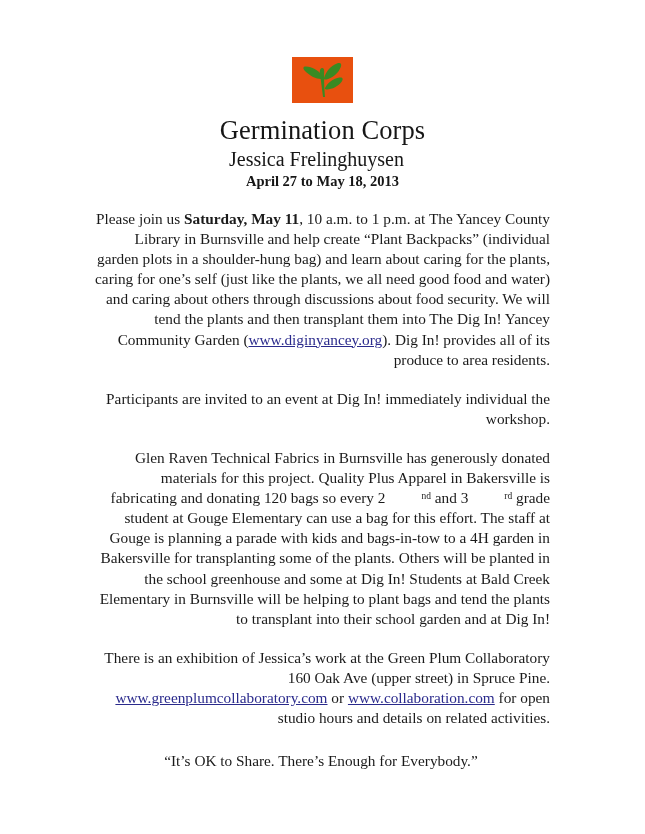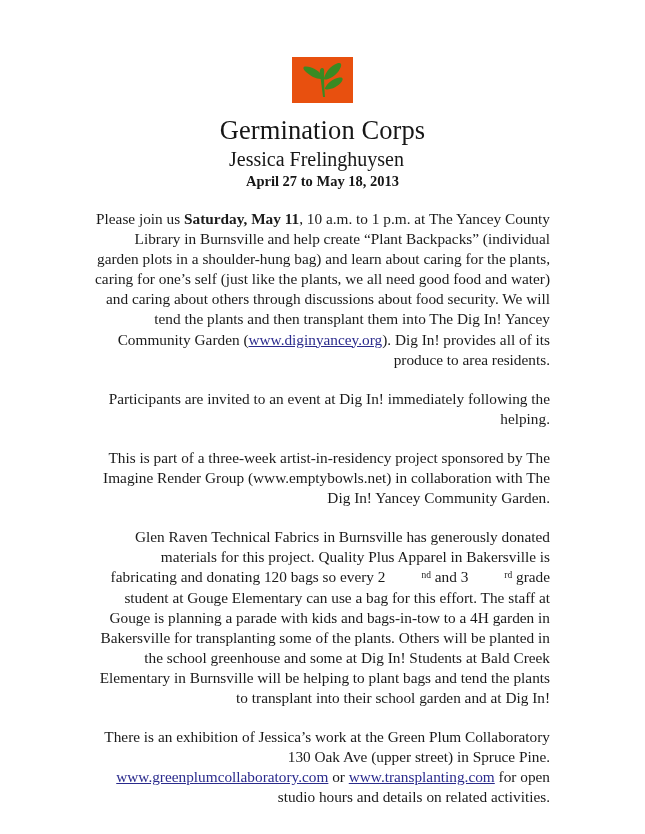--- a/index.html
+++ b/index.html
@@ -127,24 +127,23 @@
 
     <h1 class="doc-title">Germination Corps</h1>
     <h2 class="doc-author">Jessica Frelinghuysen</h2>
     <div class="doc-dates">April 27 to May 18, 2013</div>
   </div>
 
   <div class="body-block">
 
     <p class="para"><span>Please join us </span><b>Saturday, May 11</b><span>, 10 a.m. to 1 p.m. at The Yancey County Library in Burnsville and help create “Plant Backpacks” (individual garden plots in a shoulder-hung bag) and learn about caring for the plants, caring for one’s self (just like the plants, we all need good food and water) and caring about others through discussions about food security. We will tend the plants and then transplant them into The Dig In! Yancey Community Garden (</span><a class="link">www.diginyancey.org</a><span>). Dig In! provides all of its produce to area residents.</span></p>
 
-    <p class="para">Participants are invited to an event at Dig In! immediately following the helping.</p>
+    <p class="para">Participants are invited to an event at Dig In! immediately individual the workshop.</p>
 
-    <p class="para">This is part of a three-week artist-in-residency project sponsored by The Imagine Render Group (www.emptybowls.net) in collaboration with The Dig In! Yancey Community Garden.</p>
 
     <p class="para"><span>Glen Raven Technical Fabrics in Burnsville has generously donated materials for this project.  Quality Plus Apparel in Bakersville is fabricating and donating 120 bags so every 2</span><sup>nd</sup><span> and 3</span><sup>rd</sup><span> grade student at Gouge Elementary can use a bag for this effort. The staff at Gouge is planning a parade with kids and bags-in-tow to a 4H garden in Bakersville for transplanting some of the plants. Others will be planted in the school greenhouse and some at Dig In! Students at Bald Creek Elementary in Burnsville will be helping to plant bags and tend the plants to transplant into their school garden and at Dig In!</span></p>
 
-    <p class="para"><span>There is an exhibition of Jessica’s work at the Green Plum Collaboratory 130 Oak Ave (upper street) in Spruce Pine.</span><br><a class="link">www.greenplumcollaboratory.com</a><span> or </span><a class="link">www.transplanting.com</a><span> for open studio hours and details on related activities.</span></p>
+    <p class="para"><span>There is an exhibition of Jessica’s work at the Green Plum Collaboratory 160 Oak Ave (upper street) in Spruce Pine.</span><br><a class="link">www.greenplumcollaboratory.com</a><span> or </span><a class="link">www.collaboration.com</a><span> for open studio hours and details on related activities.</span></p>
 
     <p class="quote">“It’s OK to Share. There’s Enough for Everybody.”</p>
 
   </div>
 </div>
 
 </body></html>

